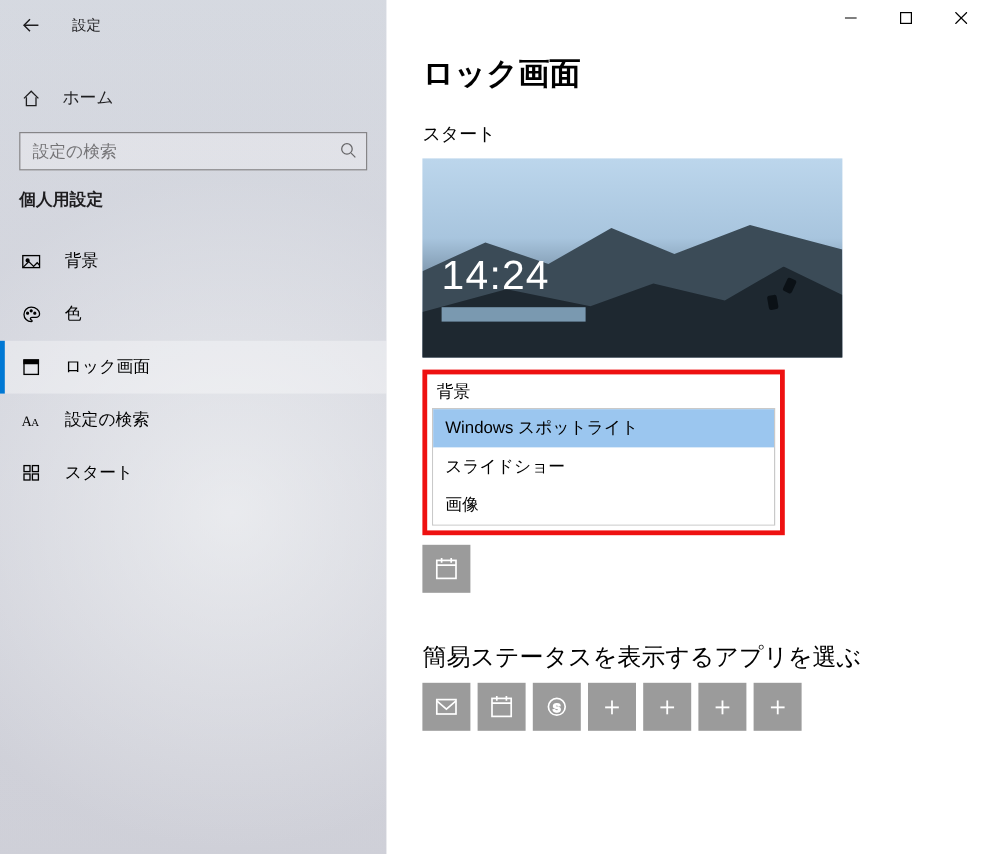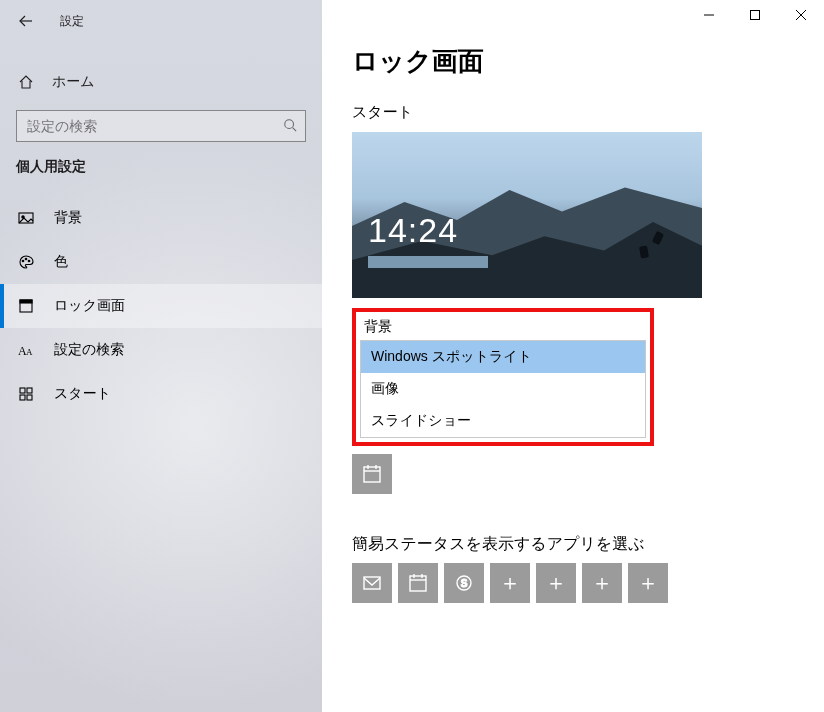--- a/index.html
+++ b/index.html
@@ -43,21 +43,21 @@
 .highlight-box{border:4px solid #e11; width:302px;box-sizing:border-box;margin-top:10px;padding:2px 4px 4px 4px}
 .field-label{font-size:14px;margin:4px 0 4px 4px}
 .combo{border:1px solid #c9c9c9}
 .combo-option{height:32px;display:flex;align-items:center;padding:0 10px;font-size:14px;background:#fff}
 .combo-option.sel{background:#9bc6ef}
 
 .tile-row{display:flex;gap:6px;margin-top:8px}
 .tile{width:40px;height:40px;background:#9b9b9b;display:flex;align-items:center;justify-content:center;color:#fff}
 .tile svg{width:20px;height:20px;stroke:#fff;fill:#fff}
 .plus{font-size:22px;color:#fff;line-height:1}
-.subheading{font-size:16px;margin-top:40px;margin-bottom:0}
+.subheading{font-size:20px;margin-top:40px;margin-bottom:0}
 .detailed-tile-row{margin-top:8px}
 </style>
 </head>
 <body>
 
 <div class="window">
 
   <div class="titlebar-controls">
     <div class="titlebar-btn">
         <svg viewBox="0 0 10 10">
@@ -174,22 +174,22 @@
       <div class="climber"></div>
       <div class="climber2"></div>
       <div class="time">14:24</div>
       <div class="datebar"></div>
     </div>
 
     <div class="highlight-box">
       <div class="field-label">背景</div>
       <div class="combo">
         <div class="combo-option sel">Windows スポットライト</div>
+        <div class="combo-option">スライドショー</div>
         <div class="combo-option">画像</div>
-        <div class="combo-option">スライドショー</div>
       </div>
     </div>
 
     <div class="tile-row detailed-tile-row">
       <div class="tile">
         <svg viewBox="0 0 20 20">
             <rect x="2" y="3" width="16" height="15" fill="none" stroke="#fff" stroke-width="1.4"></rect>
             <line x1="2" y1="7" x2="18" y2="7" stroke="#fff" stroke-width="1.4"></line>
             <line x1="6" y1="1" x2="6" y2="5" stroke="#fff" stroke-width="1.4"></line>
             <line x1="14" y1="1" x2="14" y2="5" stroke="#fff" stroke-width="1.4"></line>

